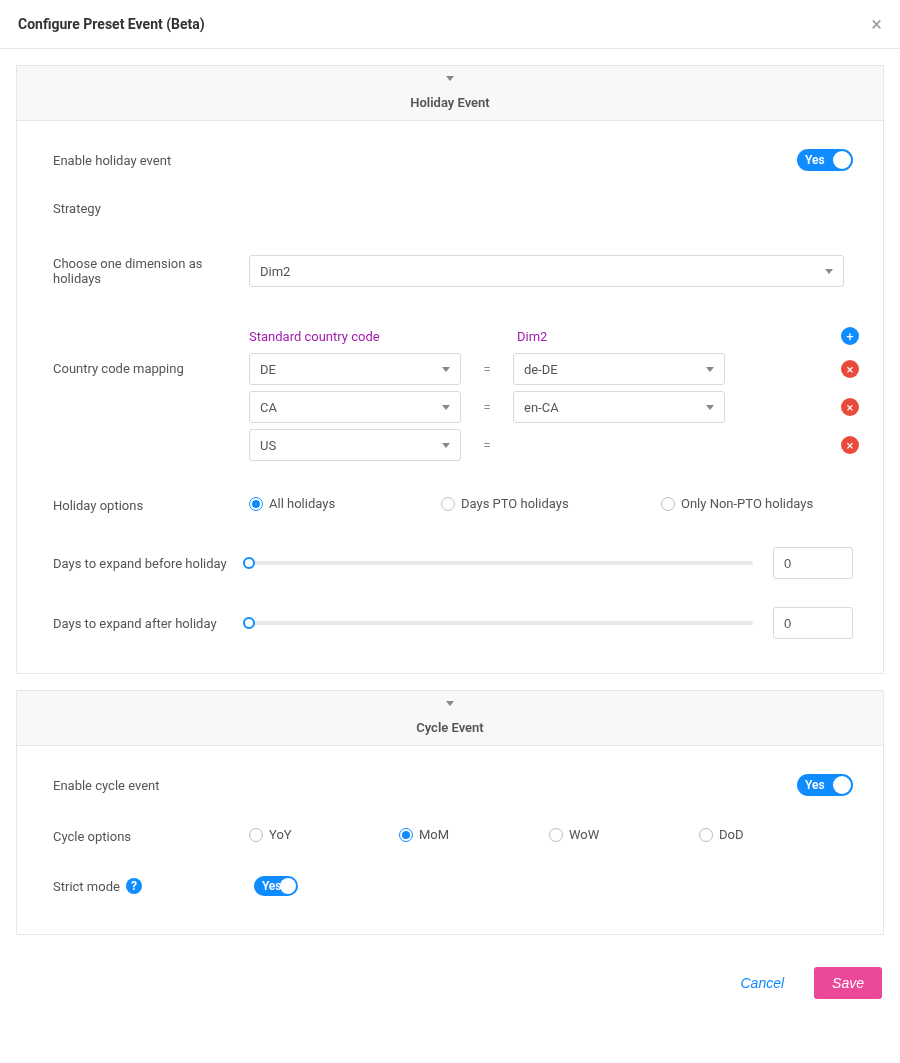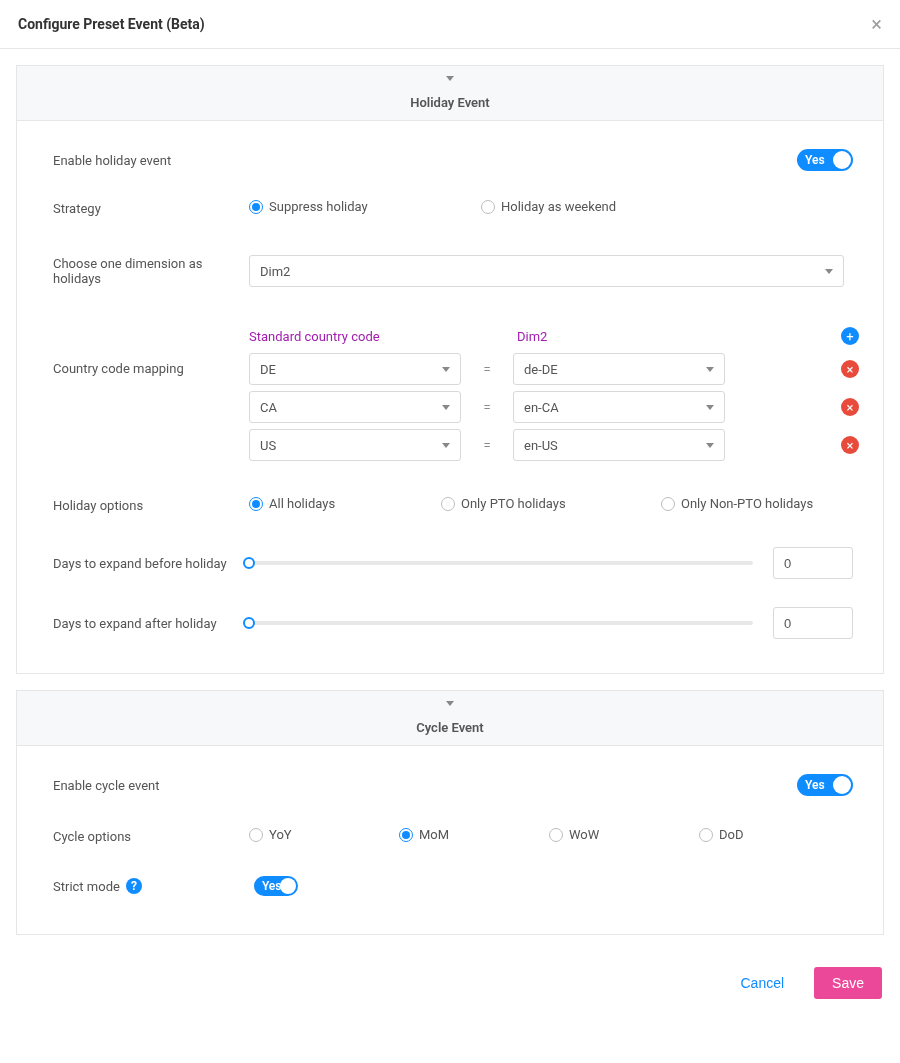--- a/index.html
+++ b/index.html
@@ -201,20 +201,21 @@
     gap: 12px;
     padding: 16px 18px;
   }
   .btn {
     padding: 8px 18px;
     font-size: 14px;
     border-radius: 3px;
     cursor: pointer;
     border: none;
     background: transparent;
+    font-style: italic;
   }
   .btn-cancel { color: #0f8cff; }
   .btn-save { background: #ec4899; color: #fff; }
 
   .radio-group { display: flex; gap: 0; flex-wrap: wrap; flex: 1; }
   .radio-cell { width: 232px; }
   .radio-cell.narrow { width: 150px; }
 </style>
 </head>
 <body>
@@ -238,34 +239,20 @@
         <div class="row-right">
           <div class="toggle">
             <span>Yes</span>
             <span class="thumb"></span>
           </div>
         </div>
       </div>
 
       <div class="row">
         <div class="row-label">Strategy</div>
-        <div class="row-ctrl radio-group">
-          <div class="radio-cell">
-            <span class="radio sel">
-              <span class="dot"></span>
-              <span>Suppress holiday</span>
-            </span>
-          </div>
-          <div class="radio-cell">
-            <span class="radio">
-              <span class="dot"></span>
-              <span>Holiday as weekend</span>
-            </span>
-          </div>
-        </div>
       </div>
 
       <div class="row" style="padding-top:28px;">
         <div class="row-label">Choose one dimension as holidays</div>
         <div class="row-ctrl">
           <div class="select full">
             <span>Dim2</span>
             <span class="caret"></span>
           </div>
         </div>
@@ -305,43 +292,39 @@
             </div>
             <span class="map-spacer"></span>
             <span class="icon-btn icon-del">×</span>
           </div>
           <div class="map-row">
             <div class="select half">
               <span>US</span>
               <span class="caret"></span>
             </div>
             <span class="eq">=</span>
-            <div class="select half">
-              <span>en-US</span>
-              <span class="caret"></span>
-            </div>
             <span class="map-spacer"></span>
             <span class="icon-btn icon-del">×</span>
           </div>
         </div>
       </div>
 
       <div class="row" style="padding-top:24px;">
         <div class="row-label">Holiday options</div>
         <div class="row-ctrl radio-group">
           <div style="width:192px;">
             <span class="radio sel">
               <span class="dot"></span>
               <span>All holidays</span>
             </span>
           </div>
           <div style="width:220px;">
             <span class="radio">
               <span class="dot"></span>
-              <span>Only PTO holidays</span>
+              <span>Days PTO holidays</span>
             </span>
           </div>
           <div>
             <span class="radio">
               <span class="dot"></span>
               <span>Only Non-PTO holidays</span>
             </span>
           </div>
         </div>
       </div>

